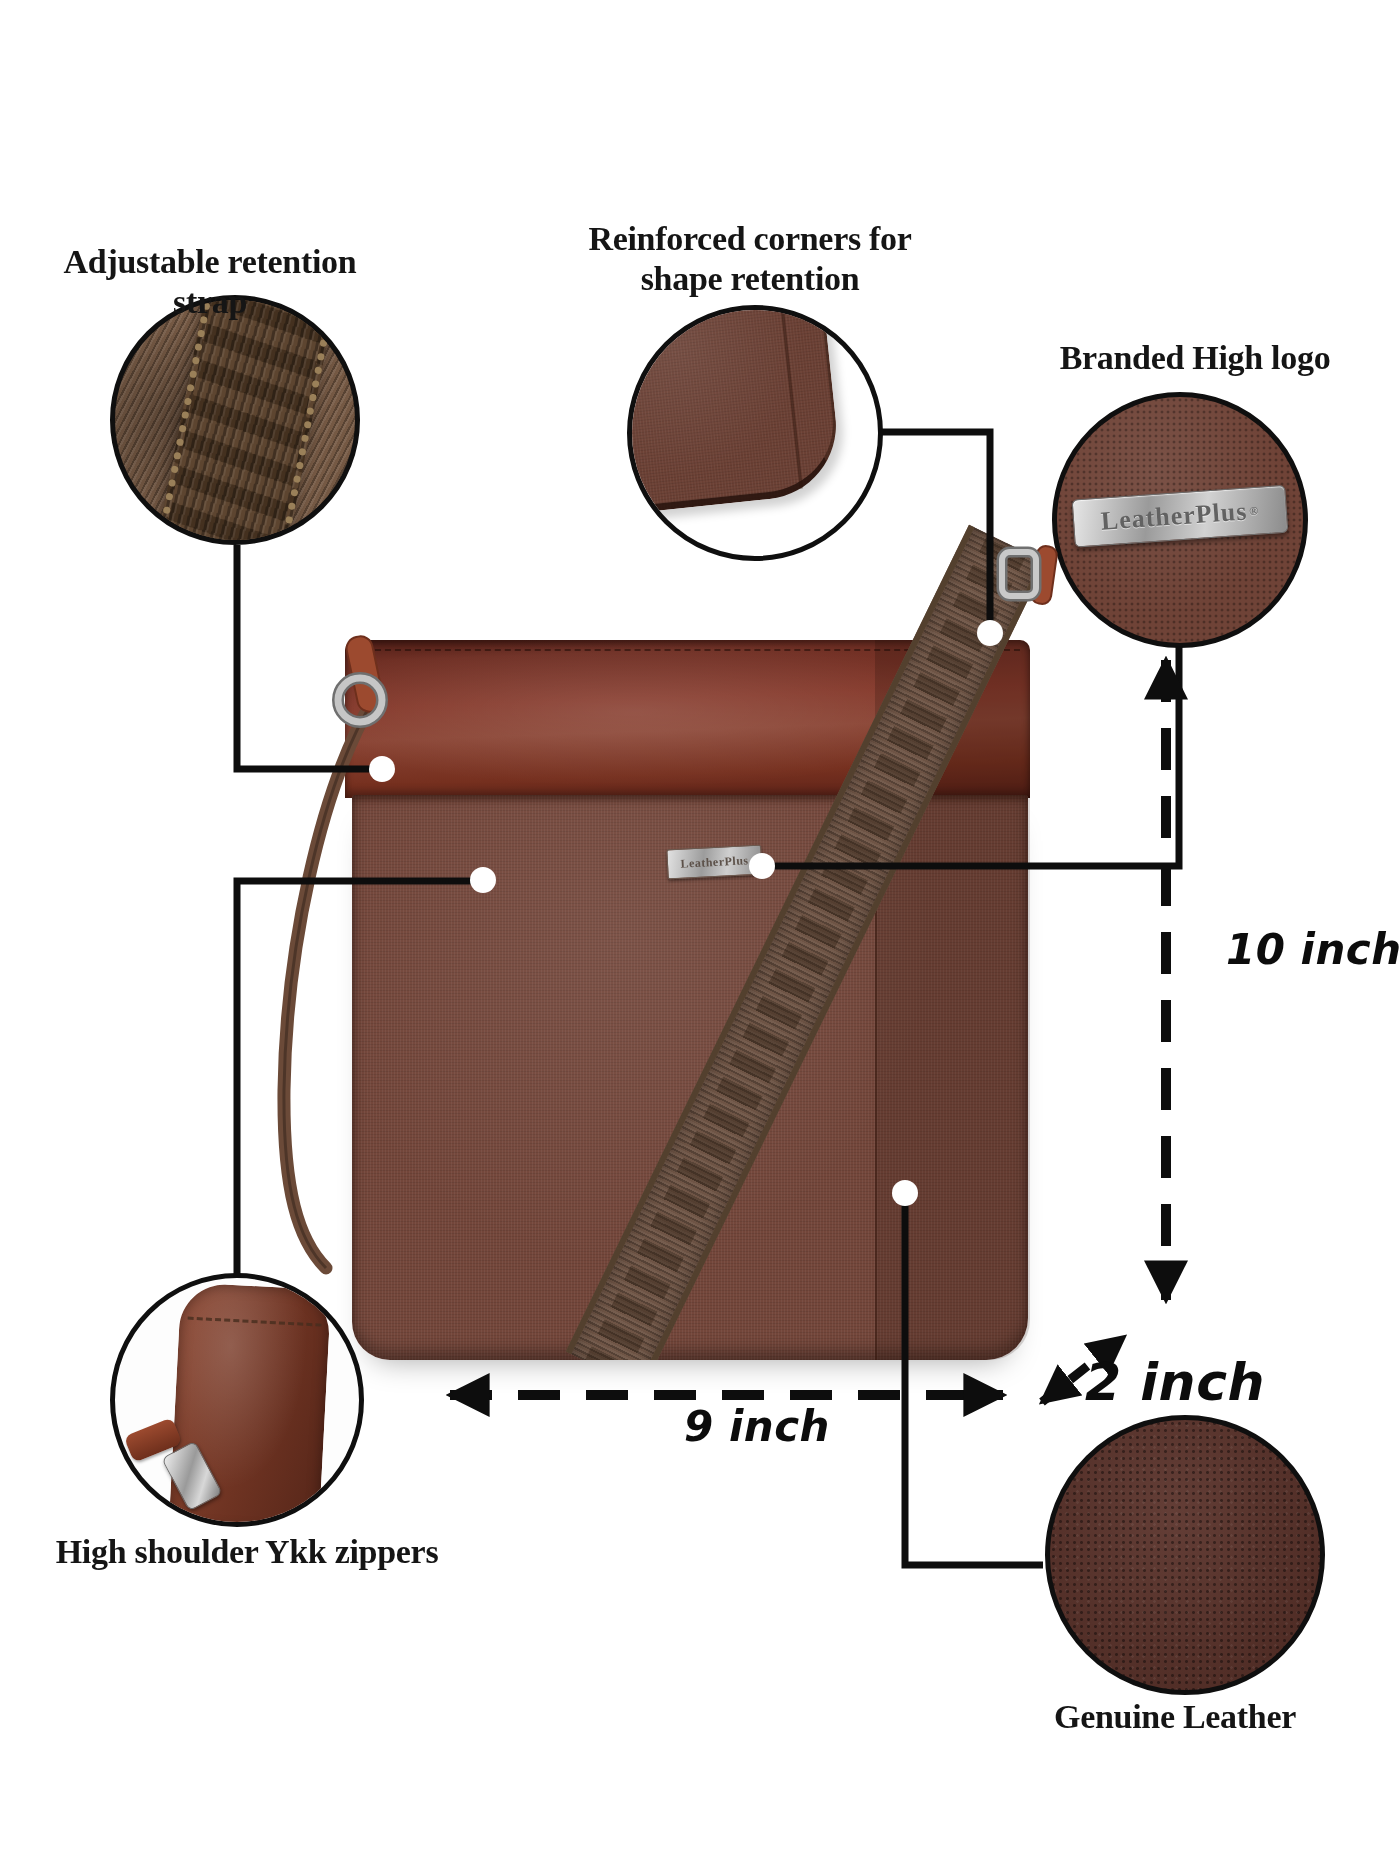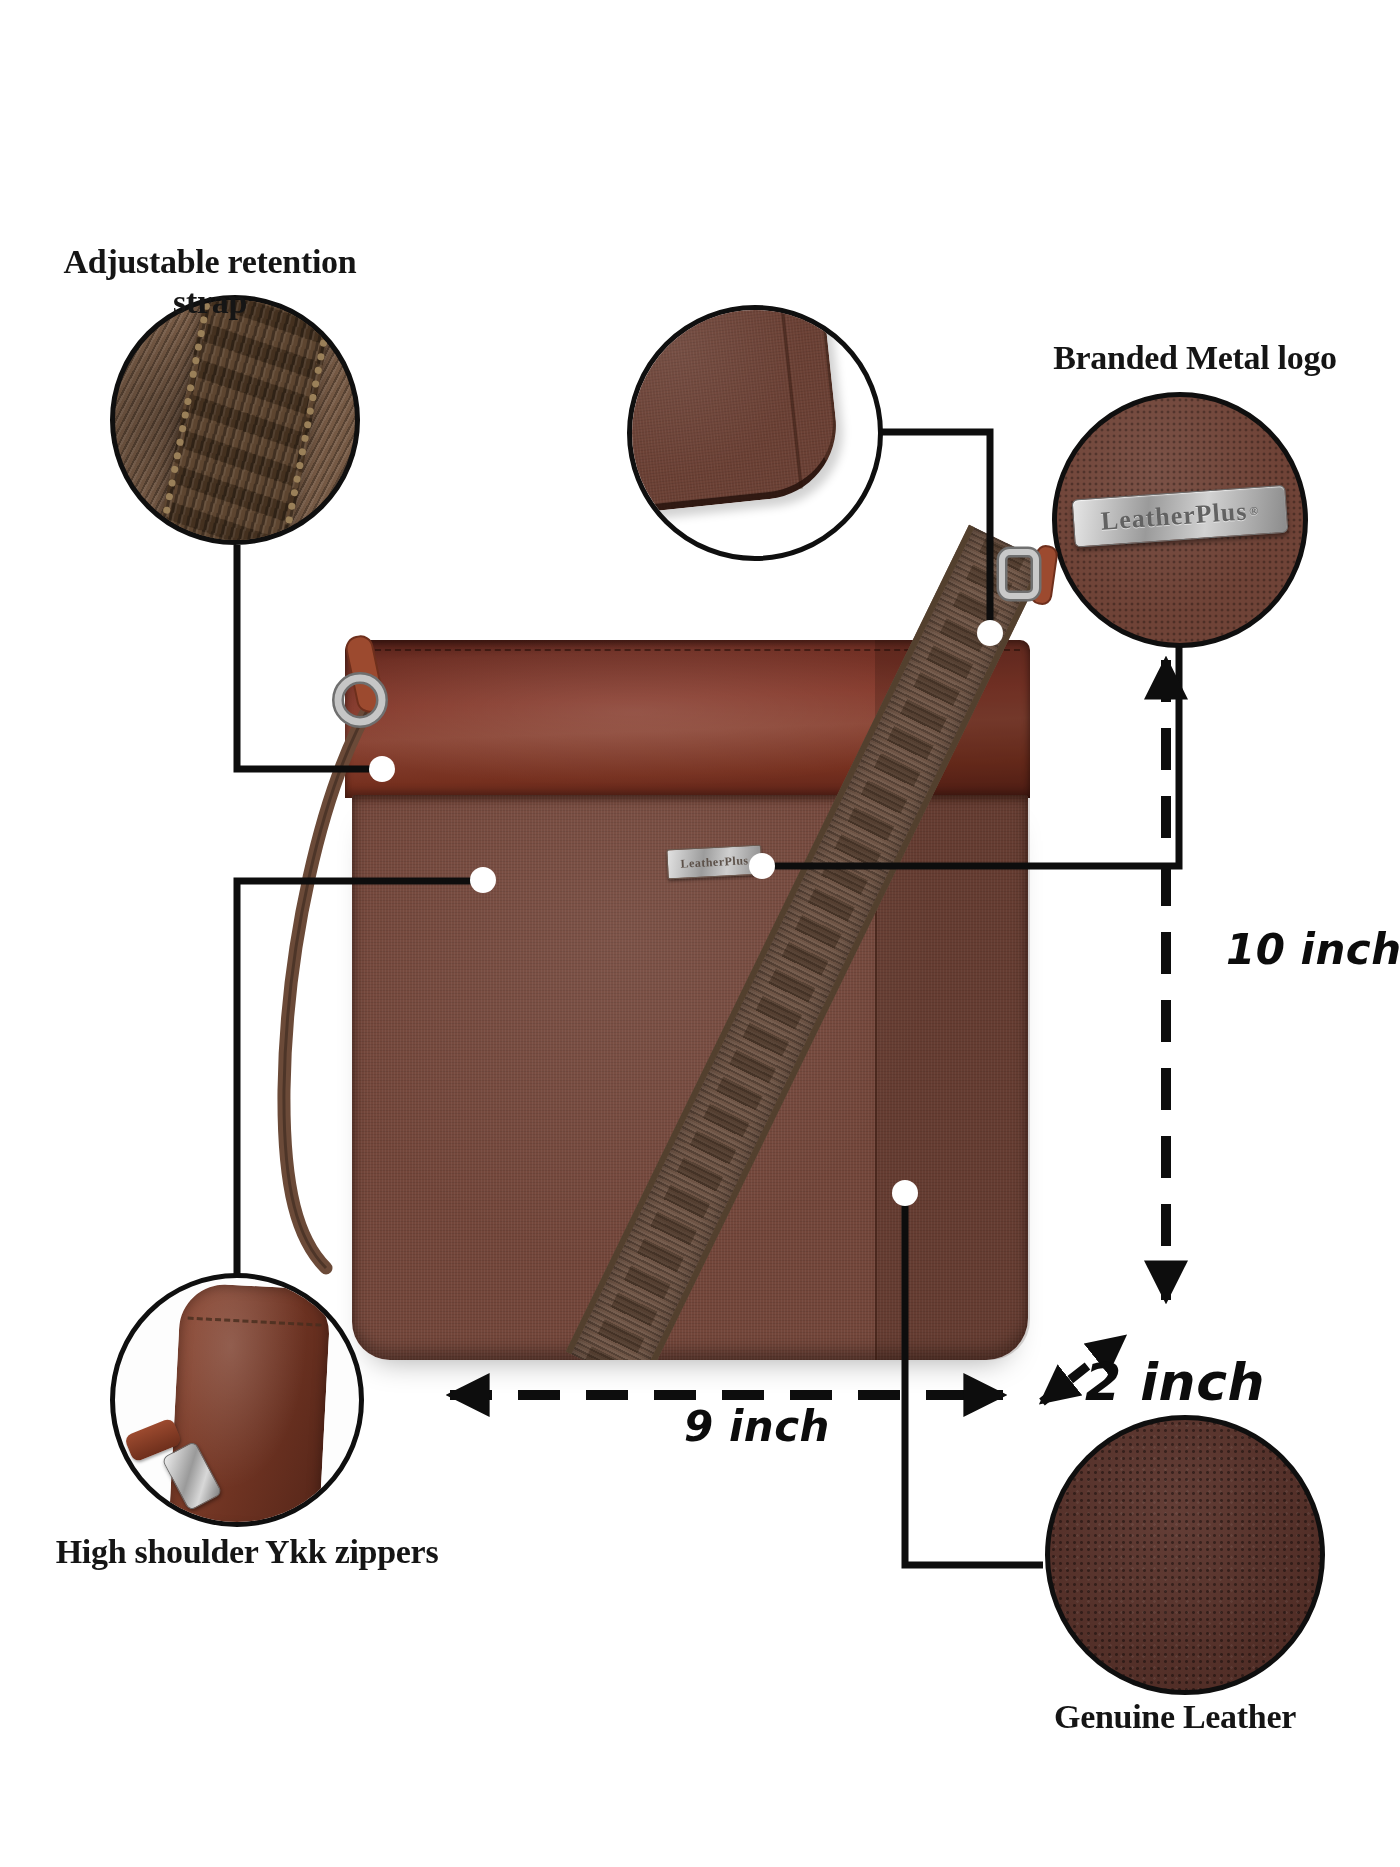--- a/index.html
+++ b/index.html
@@ -245,22 +245,26 @@
 
     <circle cx="382" cy="769" r="13" fill="#ffffff"></circle>
     <circle cx="483" cy="880" r="13" fill="#ffffff"></circle>
     <circle cx="990" cy="633" r="13" fill="#ffffff"></circle>
     <circle cx="762" cy="866" r="13" fill="#ffffff"></circle>
     <circle cx="905" cy="1193" r="13" fill="#ffffff"></circle>
   </svg>
 
   <div class="label" style="left:30px;top:242px;width:360px;">Adjustable retention strap</div>
 
-
-  <div class="label" style="left:1010px;top:338px;width:370px;">Branded Metal logo</div>
+  <div class="label" style="left:550px;top:219px;width:400px;">
+    <div>Reinforced corners for</div>
+    <div>shape retention</div>
+  </div>
+
+  <div class="label" style="left:1010px;top:338px;width:370px;">Branded High logo</div>
 
   <div class="label" style="left:47px;top:1532px;width:400px;">High shoulder Ykk zippers</div>
 
   <div class="label" style="left:985px;top:1697px;width:380px;">Genuine Leather</div>
 
   <div class="dim-label" style="left:1184px;top:925px;margin-left:42px;">10 inch</div>
 
   <div class="dim-label" style="left:630px;top:1402px;width:200px;text-align:right;">9 inch</div>
 
   <div class="dim-label" style="left:1085px;top:1352px;font-size:52px;">2 inch</div>

